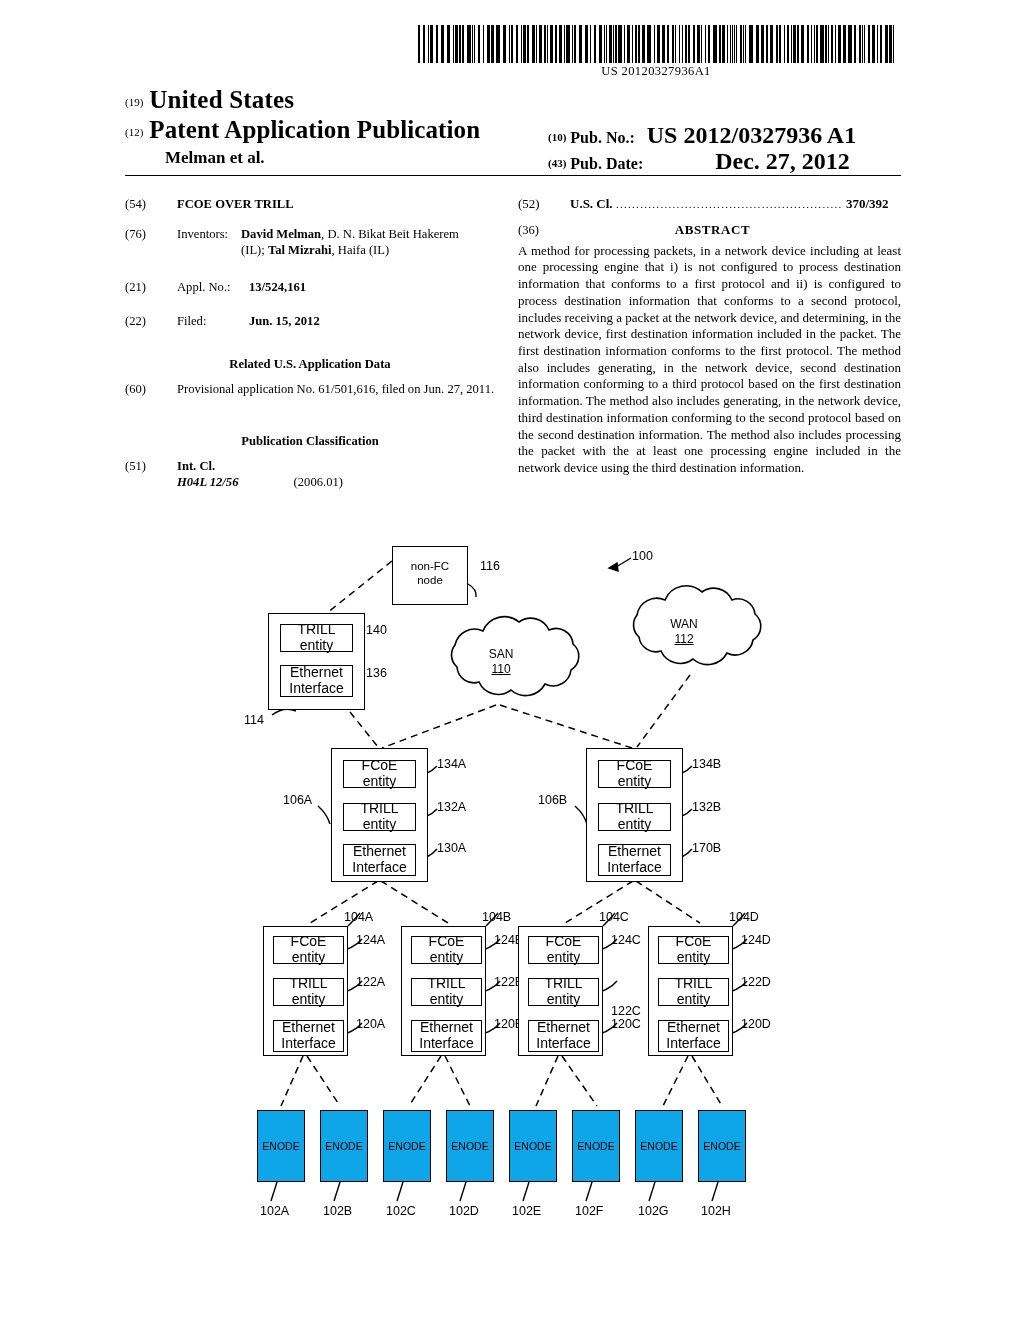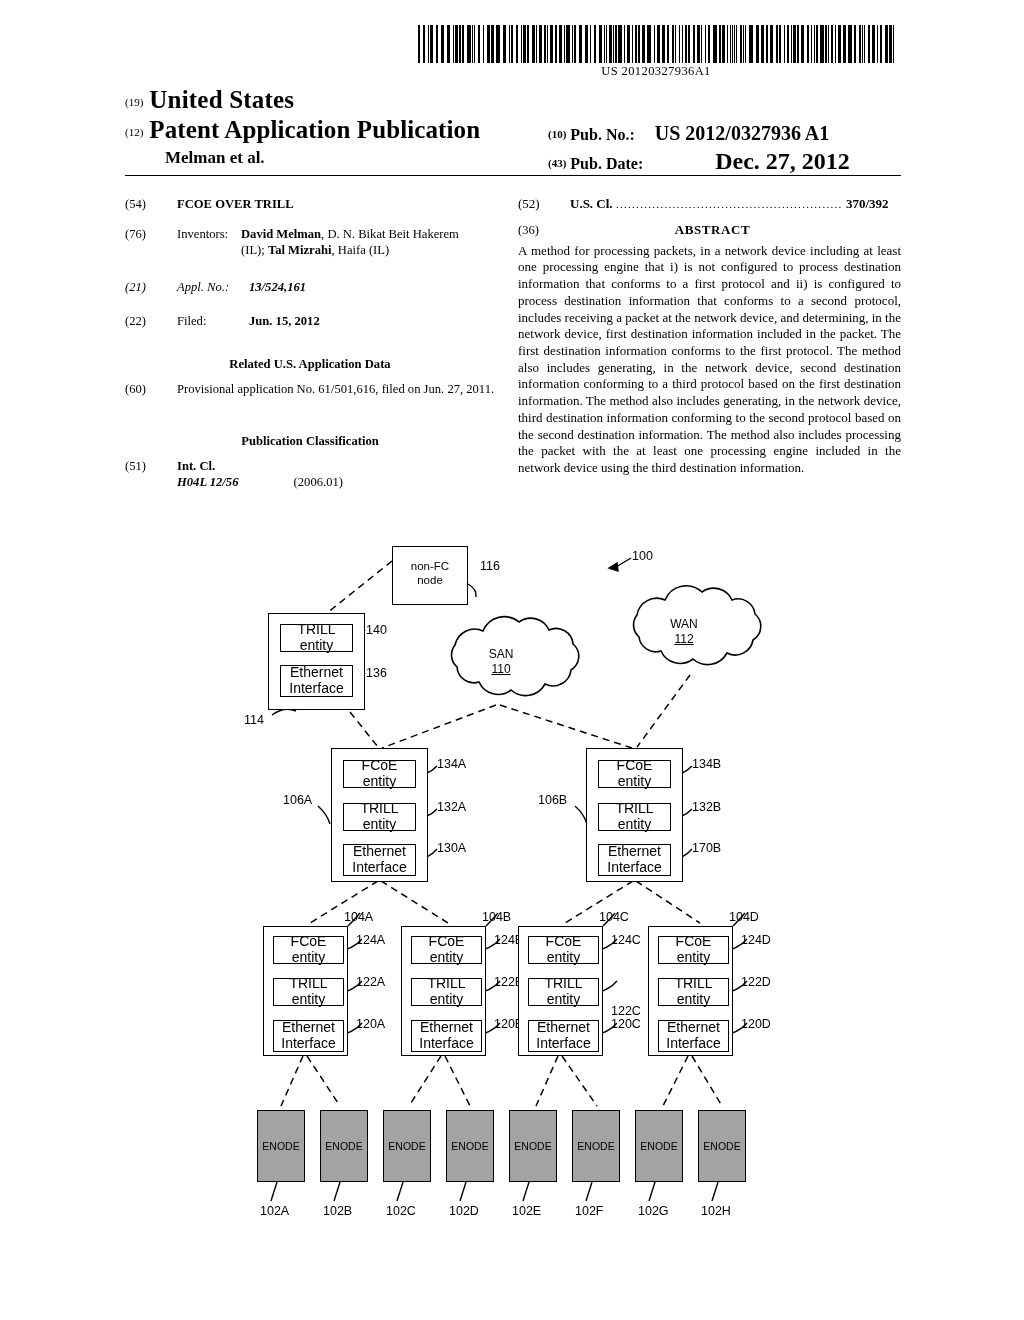--- a/index.html
+++ b/index.html
@@ -13,21 +13,21 @@
 
   #title-block{position:absolute;left:125px;top:86px;width:776px;height:80px;}
   .kind-num{font-size:11px;vertical-align:2px;font-family:"Liberation Serif",serif;}
   .line19{position:absolute;left:0;top:0;}
   .line19 .big{font-size:25px;font-weight:bold;letter-spacing:.2px;margin-left:6px;}
   .line12{position:absolute;left:0;top:30px;}
   .line12 .big{font-size:25px;font-weight:bold;letter-spacing:.1px;margin-left:6px;}
   .authors{position:absolute;left:40px;top:62px;font-size:17px;font-weight:bold;}
 
   .pubno{position:absolute;left:423px;top:36px;font-size:16px;font-weight:bold;white-space:nowrap;}
-  .pubno .v{font-size:20px;margin-left:20px;}
+  .pubno .v{font-size:24px;margin-left:12px;}
   .pubdate{position:absolute;left:423px;top:62px;font-size:16px;font-weight:bold;white-space:nowrap;}
   .pubdate .v{font-size:24px;margin-left:72px;}
 
   #hrule{position:absolute;left:125px;top:175px;width:776px;height:0;
      border-top:1.4px solid #000;}
 
   
   #col-left{position:absolute;left:125px;top:196px;width:370px;
      font-size:12.6px;line-height:1.32;}
   #col-right{position:absolute;left:518px;top:196px;width:383px;
@@ -58,21 +58,21 @@
   
   #figure{position:absolute;left:0;top:525px;width:1024px;height:740px;}
   #fig-svg{position:absolute;left:0;top:0;}
   .fig-ref{position:absolute;font-family:"Liberation Sans",sans-serif;
       font-size:12.5px;color:#000;white-space:nowrap;}
   .blk-box{position:absolute;border:1.6px solid #000;background:#fff;box-sizing:border-box;}
   .inner-box{position:absolute;border:1.4px solid #000;background:#fff;box-sizing:border-box;
       font-family:"Liberation Sans",sans-serif;font-size:14px;
       display:flex;align-items:center;justify-content:center;text-align:center;
       line-height:1.12;}
-  .enode-box{position:absolute;border:1.6px solid #000;background:#a3a3a3;box-sizing:border-box;
+  .enode-box{position:absolute;border:1.6px solid #000;background:#0ea5e9;box-sizing:border-box;
       font-family:"Liberation Sans",sans-serif;font-size:10.5px;
       display:flex;align-items:center;justify-content:center;}
   .cloud-lbl{position:absolute;font-family:"Liberation Sans",sans-serif;
       font-size:12px;text-align:center;line-height:1.25;}
   .cloud-lbl u{text-decoration:underline;}
   .nfc-lbl{position:absolute;font-family:"Liberation Sans",sans-serif;font-size:11.5px;
       text-align:center;line-height:1.2;}
 </style>
 </head>
 <body>
@@ -229,21 +229,21 @@
   <div class="fld">
     <span class="tag">(54)</span>
     <span class="b">FCOE OVER TRILL</span>
   </div>
 
   <div class="fld">
     <span class="tag">(76)</span>
     <span class="inv-lbl">Inventors:</span><span class="inv-val"><span class="b">David Melman</span><span>, D. N. Bikat Beit Hakerem (IL); </span><span class="b">Tal Mizrahi</span><span>, Haifa (IL)</span></span>
   </div>
 
-  <div class="fld" style="margin-top:20px;font-style:italic;">
+  <div class="fld" style="margin-top:20px;">
     <span class="tag">(21)</span>
     <span class="apl-lbl">Appl. No.:</span><span class="b">13/524,161</span>
   </div>
 
   <div class="fld" style="margin-top:18px;">
     <span class="tag">(22)</span>
     <span class="filed-lbl">Filed:</span><span class="b">Jun. 15, 2012</span>
   </div>
 
   <div class="ctr" style="margin-top:26px;">Related U.S. Application Data</div>

